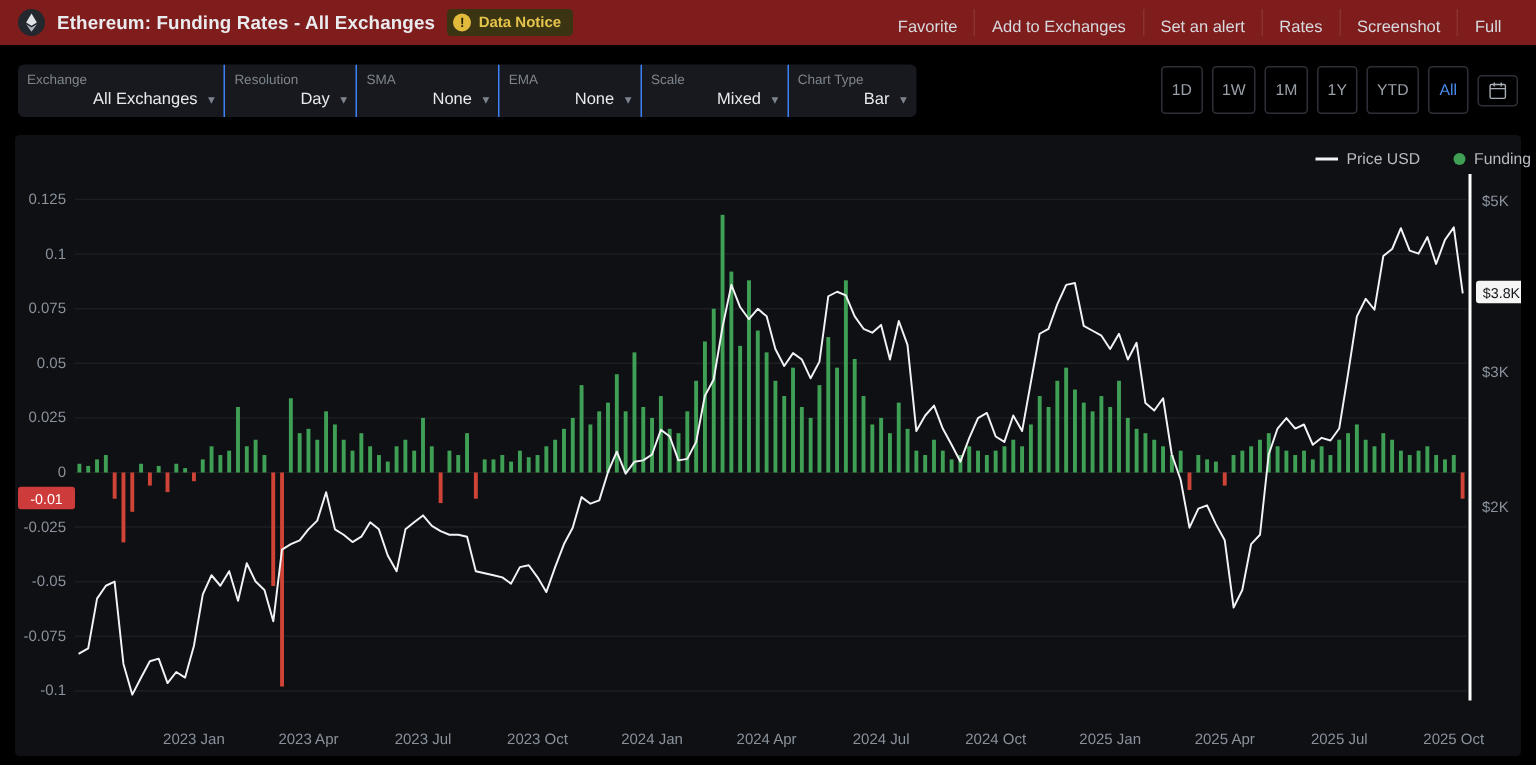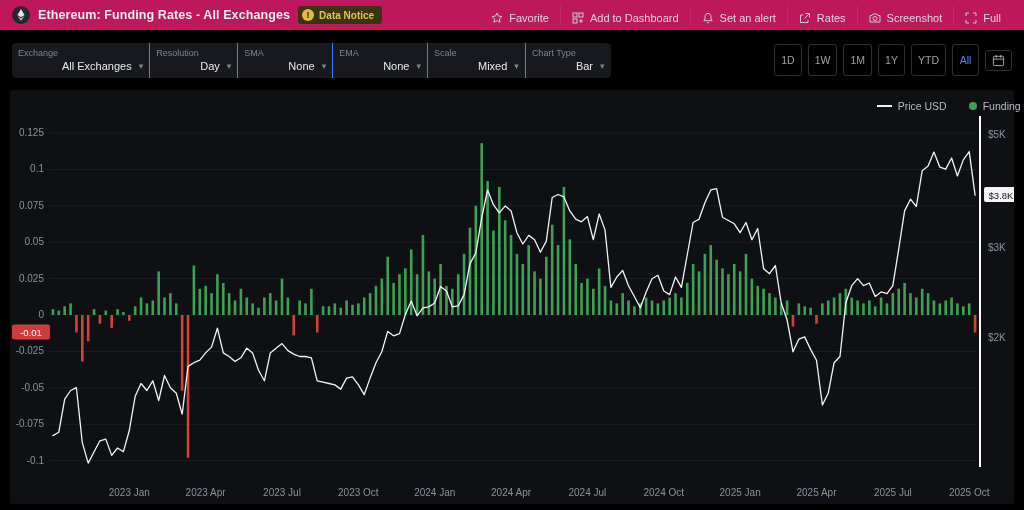--- a/index.html
+++ b/index.html
@@ -1,27 +1,27 @@
 <!DOCTYPE html>
 <html><head>
 <meta charset="utf-8">
 <style>
   * { margin:0; padding:0; box-sizing:border-box; }
   html,body { width:1024px; height:510px; overflow:hidden; background:#000; font-family:"Liberation Sans",sans-serif; }
 
   
-  .topbar { height:30px; display:flex; align-items:center; justify-content:space-between; padding:0 12px; background:#be185d; }
+  .topbar { height:30px; display:flex; align-items:center; justify-content:space-between; padding:0 12px; background:#7f1d1d; }
   .topbar-left { display:flex; align-items:center; gap:8px; }
   .coin-icon { width:18px; height:18px; display:inline-flex; }
   .page-title { font-size:12.5px; font-weight:700; color:#e9ebee; letter-spacing:.1px; }
   .notice-pill { display:inline-flex; align-items:center; gap:5px; background:#3a3413; border-radius:3px; padding:3px 8px 3px 4px; cursor:pointer; }
   .warn-ic { width:12px; height:12px; border-radius:50%; background:#e3bb3c; color:#221d06; font-size:9px; font-weight:700; display:inline-flex; align-items:center; justify-content:center; }
   .notice-txt { font-size:10px; font-weight:700; color:#e6c44c; }
   .topbar-right { display:flex; align-items:center; }
-  .action { display:flex; align-items:flex-end; gap:6px; color:#d7dade; font-size:11px; padding:0 11px; cursor:pointer; height:18px; border-left:1px solid rgba(255,255,255,.09); }
+  .action { display:flex; align-items:flex-start; gap:6px; color:#d7dade; font-size:11px; padding:0 11px; cursor:pointer; height:18px; border-left:1px solid rgba(255,255,255,.09);flex-direction:column; }
   .action:first-child { border-left:none; }
   .action svg { color:#c9cdd3; }
 
   
   .controls-row { margin-top:8px; height:44px; display:flex; align-items:center; justify-content:space-between; padding:0 12px; }
   .ctl-panel { display:flex; align-items:stretch; background:#17191e; border-radius:4px; overflow:hidden; }
   .ctl { padding:5px 6px 6px; display:flex; flex-direction:column; gap:2px; cursor:pointer; }
   .ctl + .ctl { border-left:1px solid #3b82f6; }
   .ctl-label { font-size:9px; color:#7e848d; }
   .ctl-value { font-size:11px; color:#e8eaed; display:flex; align-items:center; gap:7px; white-space:nowrap;margin-left:44px; }
@@ -67,21 +67,21 @@
           </svg>
         <span>Favorite</span>
       </div>
       <div class="action">
         <svg viewBox="0 0 12 12" width="12" height="12" fill="none" stroke="currentColor">
             <rect x="1" y="1" width="4" height="4"></rect>
             <rect x="7" y="1" width="4" height="4"></rect>
             <rect x="1" y="7" width="4" height="4"></rect>
             <path d="M9 7v4M7 9h4"></path>
           </svg>
-        <span>Add to Dashboard</span>
+        <span>Add to Exchanges</span>
       </div>
       <div class="action">
         <svg viewBox="0 0 12 12" width="12" height="12" fill="none" stroke="currentColor">
             <path d="M6 1.5c-1.8 0-3 1.3-3 3.2V7L1.8 8.7h8.4L9 7V4.7c0-1.9-1.2-3.2-3-3.2z"></path>
             <path d="M5 10.3a1.1 1.1 0 0 0 2 0"></path>
           </svg>
         <span>Set an alert</span>
       </div>
       <div class="action">
         <svg viewBox="0 0 12 12" width="12" height="12" fill="none" stroke="currentColor">

